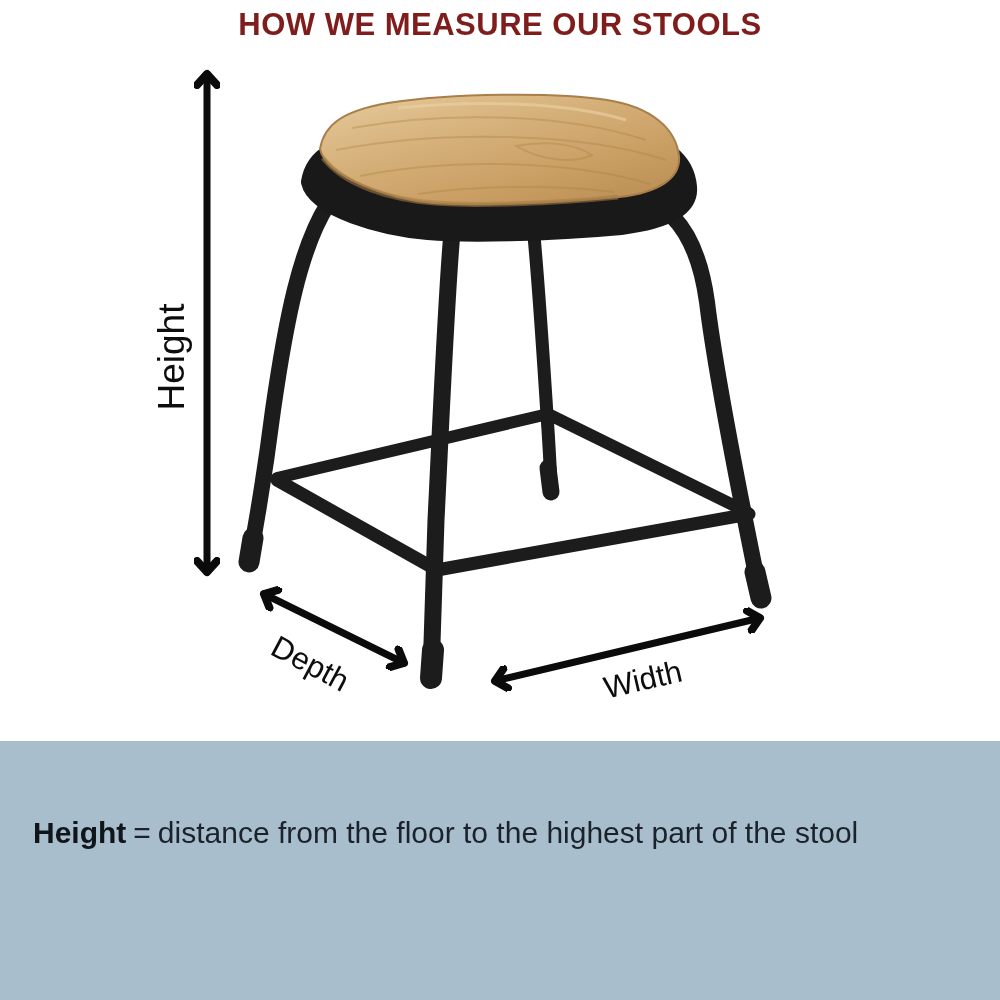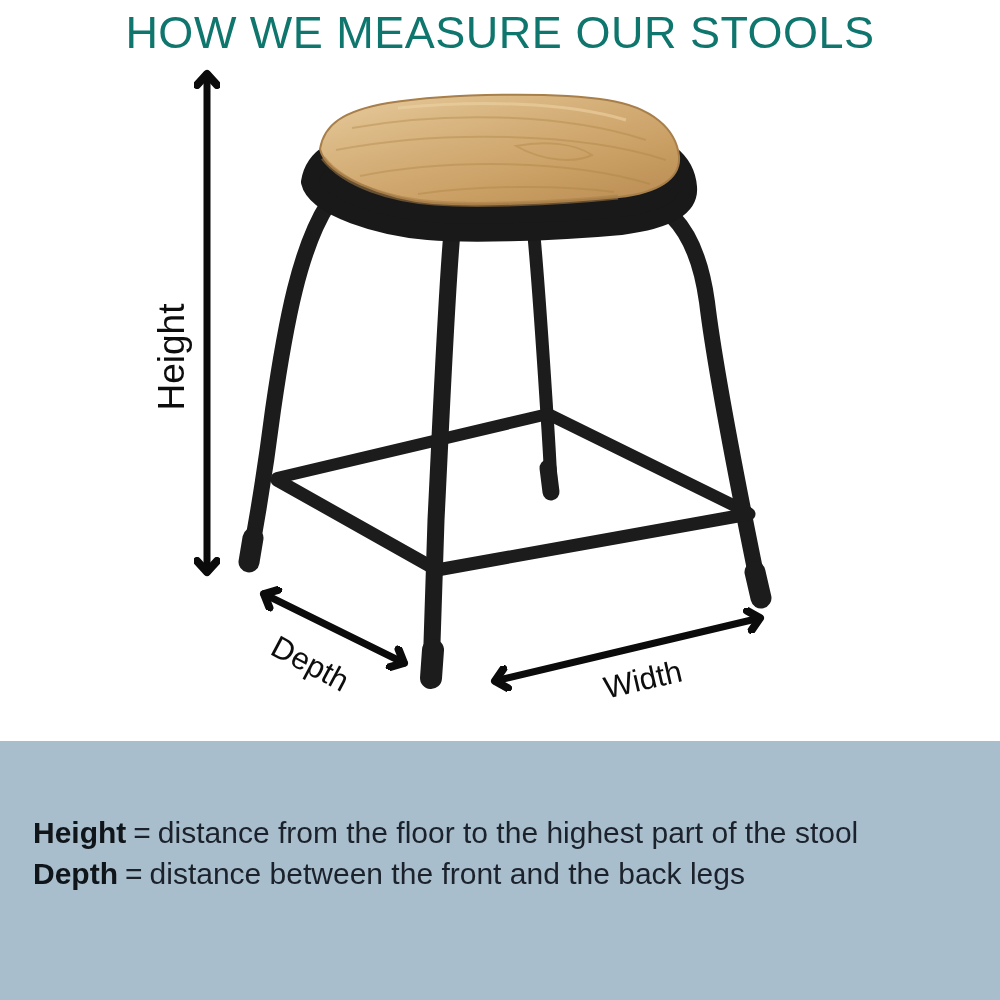--- a/index.html
+++ b/index.html
@@ -2,21 +2,21 @@
 <html><head>
 <meta charset="utf-8">
 <style>
   html,body{margin:0;padding:0;background:#ffffff;}
   .canvas{
     position:relative;width:1000px;height:1000px;background:#ffffff;overflow:hidden;
     font-family:"Liberation Sans",sans-serif;
   }
   .title{
     position:absolute;top:7px;left:0;width:1000px;text-align:center;
-    font-size:45px;font-weight:400;letter-spacing:0.5px;color:#0f766e;white-space:nowrap;
+    font-size:31px;font-weight:700;letter-spacing:0.5px;color:#7f1d1d;white-space:nowrap;
   }
   .scene{position:absolute;top:0;left:0;}
   .label{position:absolute;color:#0d0d0d;white-space:nowrap;}
   .label-height{left:72px;top:336px;width:200px;height:42px;line-height:42px;text-align:center;font-size:37px;transform:rotate(-90deg);}
   .label-depth{left:240px;top:644px;width:140px;height:40px;line-height:40px;text-align:center;font-size:31px;transform:rotate(28deg);}
   .label-width{left:573px;top:660px;width:140px;height:40px;line-height:40px;text-align:center;font-size:31px;transform:rotate(-13deg);}
   .legend{
     position:absolute;left:0;top:741px;width:1000px;height:330px;
     background:#a9becd;
   }
@@ -99,19 +99,16 @@
 
   <div class="label label-height">Height</div>
   <div class="label label-depth">Depth</div>
   <div class="label label-width">Width</div>
 
   <div class="legend">
     <div class="legend-inner">
       <div class="def-row">
         <span class="term">Height</span><span class="eq">=</span><span class="def">distance from the floor to the highest part of the stool</span>
       </div>
-      <div class="def-row">
-        <span class="term">Depth</span><span class="eq">=</span><span class="def">distance between the front and the back legs</span>
-      </div>
     </div>
   </div>
 
 </div>
 
 </body></html>

